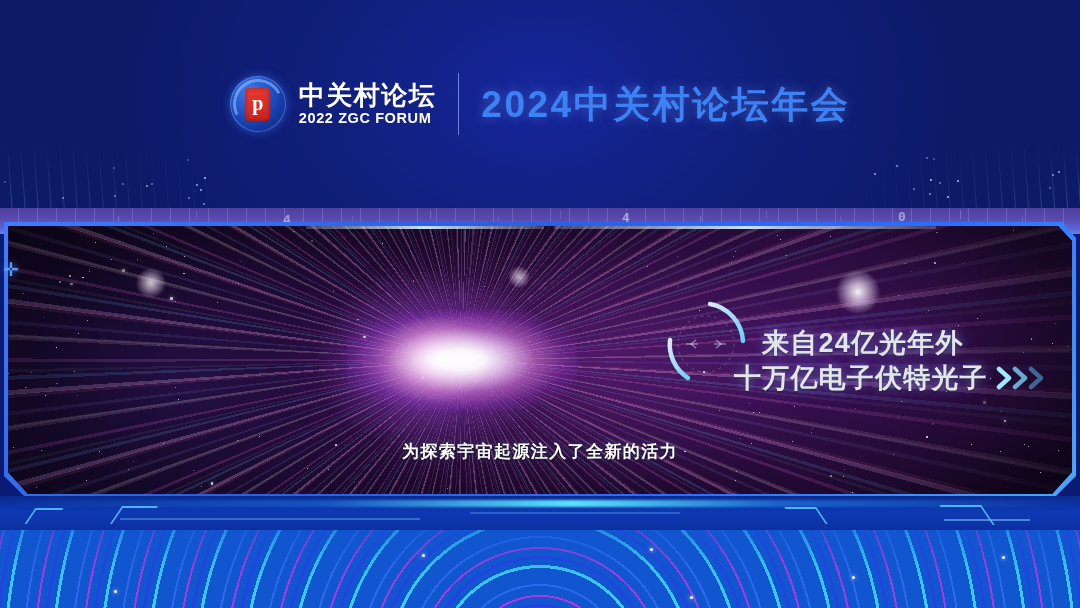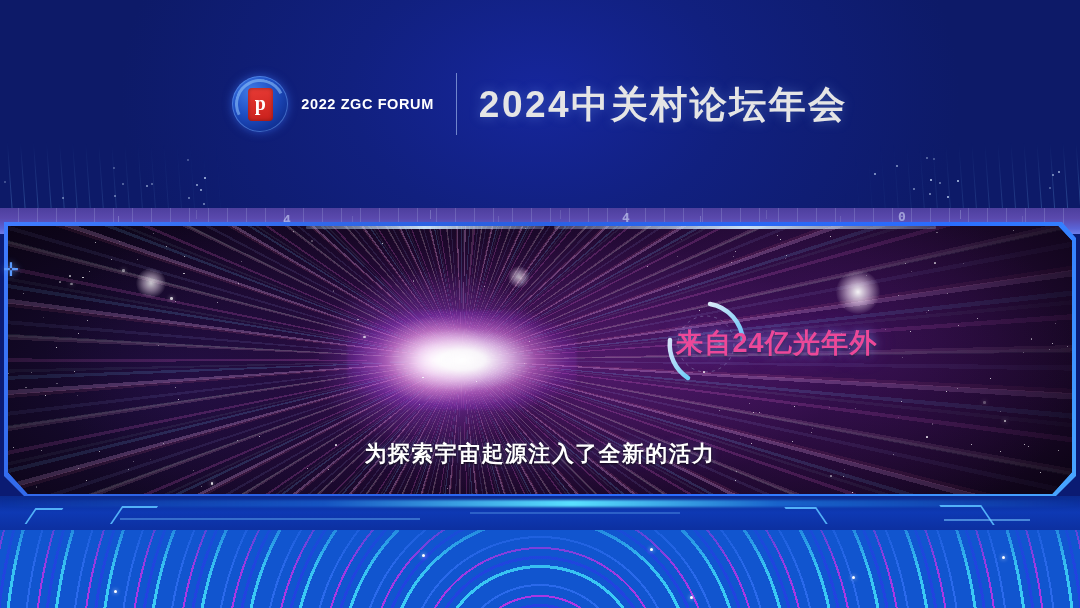--- a/index.html
+++ b/index.html
@@ -96,21 +96,21 @@
     color:#fff;font-size:26px;font-weight:700;letter-spacing:1.5px;line-height:1;
     white-space:nowrap;
   }
   .brand-en{
     color:#fff;font-size:14.5px;font-weight:700;letter-spacing:.6px;line-height:1;
     white-space:nowrap;
   }
   .lockup-div{width:1px;height:62px;background:rgba(190,215,255,.55);flex:none;}
   .title-block{display:flex;flex-direction:column;gap:5px;}
   .title-cn{
-    color:#e5e5e5;font-size:37px;font-weight:700;letter-spacing:2.5px;line-height:1;
+    color:#3b82f6;font-size:37px;font-weight:700;letter-spacing:2.5px;line-height:1;
     white-space:nowrap;text-shadow:0 0 12px rgba(140,190,255,.35);text-align:right;
   }
   .title-en{
     color:#fff;font-size:17px;font-weight:700;letter-spacing:.9px;line-height:1;
     white-space:nowrap;
   }
 
   
   .tech-band{
     position:absolute;left:0;top:208px;width:1080px;height:26px;
@@ -203,21 +203,21 @@
 
   
   .crosshair{
     position:absolute;color:#5b9bff;font-size:19px;line-height:1;font-weight:400;
     text-shadow:0 0 6px rgba(90,160,255,.8);
   }
 
   
   .headline{
     position:absolute;left:676px;top:326px;
-    color:#ec4899;
+    color:#e5e5e5;
     text-shadow:0 0 9px rgba(120,180,255,.55), 0 0 22px rgba(160,90,255,.45), 0 2px 3px rgba(0,0,0,.55);
     text-align:center;
   }
   .headline .l1{
     font-size:27px;font-weight:700;letter-spacing:1.2px;line-height:1.28;white-space:nowrap;
   }
   .headline .l2{
     font-size:27px;font-weight:700;letter-spacing:1.2px;line-height:1.28;white-space:nowrap;
     margin-left:58px;display:flex;align-items:center;gap:4px;
   }
@@ -226,23 +226,22 @@
   }
   .chevrons{display:inline-flex;align-items:center;margin-left:4px;}
   .chevrons svg{display:block;}
 
   
   .subtitle{
     position:absolute;left:0;top:441px;width:1080px;text-align:center;
     color:#fff;
   }
   .subtitle .cn{
-    font-size:22px;font-weight:700;letter-spacing:1.4px;line-height:1.35;
+    font-size:17px;font-weight:700;letter-spacing:1.4px;line-height:1.35;
     text-shadow:0 1px 3px rgba(0,0,0,.85), 0 0 10px rgba(120,170,255,.35);
-    font-family:Liberation Mono, monospace;
   }
   .subtitle .en{
     font-size:15.5px;font-weight:400;letter-spacing:.25px;line-height:1.35;
     text-shadow:0 1px 3px rgba(0,0,0,.85);
   }
 
   
   .bottom-strip{
     position:absolute;left:0;top:496px;width:1080px;height:36px;
     background:linear-gradient(180deg,#0b2a8e 0%, #0e39b4 45%, #0c2f9e 100%);
@@ -324,20 +323,21 @@
   </div>
 
   <div class="lockup">
 
     <div class="brand">
       <div class="brand-mark">
         <div class="ring"></div>
         <div class="chip">p</div>
       </div>
       <div class="brand-text">
+        <div class="brand-cn">中关村论坛</div>
         <div class="brand-en">2022 ZGC FORUM</div>
       </div>
     </div>
 
     <div class="lockup-div"></div>
 
     <div class="title-block">
       <div class="title-cn">2024中关村论坛年会</div>
     </div>
 
@@ -548,20 +548,30 @@
         <path d="M30 82 A40 40 0 0 1 12 44" fill="none" stroke="url(#agA)" stroke-width="4.5" stroke-linecap="round" opacity=".95"></path>
         <circle cx="48" cy="48" r="28" fill="none" stroke="rgba(200,230,255,.28)" stroke-width="1" stroke-dasharray="3 4"></circle>
         <path d="M28 48 h12 M56 48 h12" stroke="rgba(215,240,255,.45)" stroke-width="1.4"></path>
         <path d="M38 44 l-5 4 5 4" fill="none" stroke="rgba(215,240,255,.50)" stroke-width="1.4"></path>
         <path d="M58 44 l5 4 -5 4" fill="none" stroke="rgba(215,240,255,.50)" stroke-width="1.4"></path>
       </svg>
     </div>
 
     <div class="headline" style="top:110px;">
       <div class="l1">来自24亿光年外</div>
+      <div class="l2">
+        <span>十万亿电子伏特光子</span>
+        <span class="chevrons">
+          <svg width="54" height="26" viewBox="0 0 54 26" aria-hidden="true">
+            <path d="M3 4 L13 13 L3 22" fill="none" stroke="#9fe8ff" stroke-width="4.5" stroke-linecap="round" stroke-linejoin="round" opacity="1"></path>
+            <path d="M19 4 L29 13 L19 22" fill="none" stroke="#7fd4ff" stroke-width="4.5" stroke-linecap="round" stroke-linejoin="round" opacity=".78"></path>
+            <path d="M35 4 L45 13 L35 22" fill="none" stroke="#63bfff" stroke-width="4.5" stroke-linecap="round" stroke-linejoin="round" opacity=".50"></path>
+          </svg>
+        </span>
+      </div>
     </div>
 
     <div class="subtitle" style="top:225px;">
       <div class="cn">为探索宇宙起源注入了全新的活力</div>
     </div>
 
   </div>
 
   <div class="bottom-strip">
     <div class="sweep"></div>

